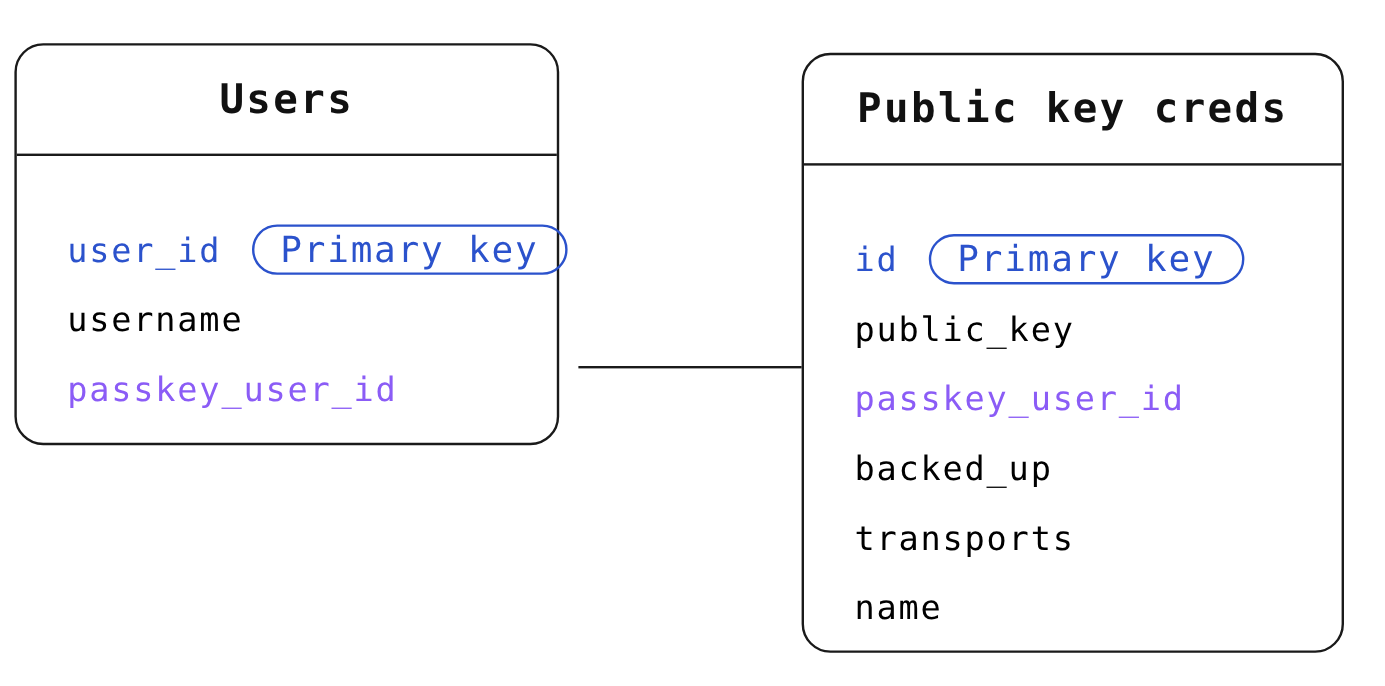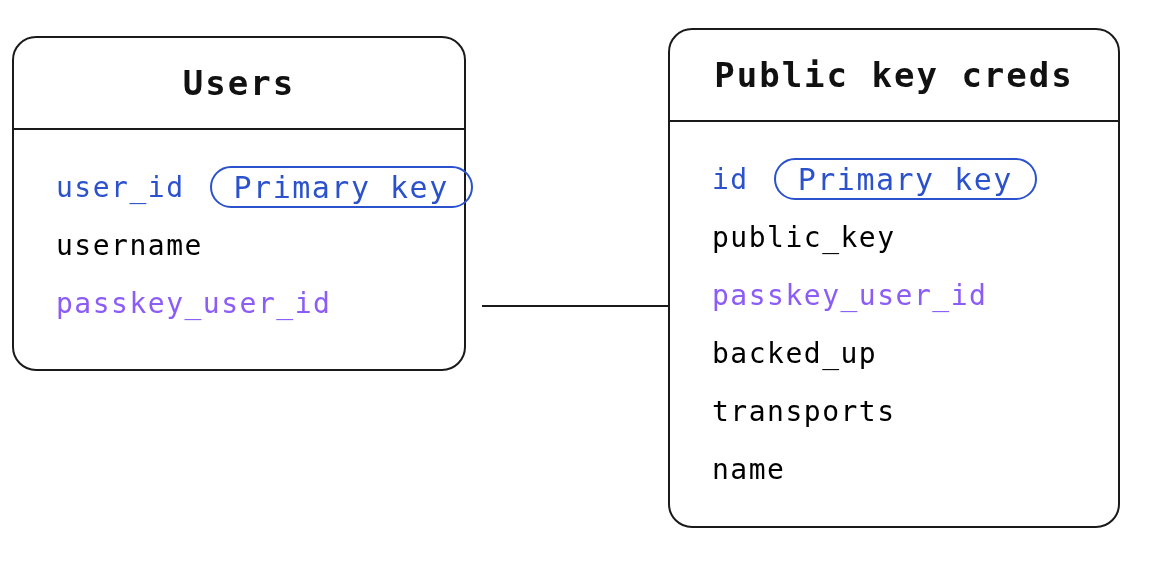--- a/index.html
+++ b/index.html
@@ -24,21 +24,21 @@
     box-sizing: border-box;
   }
   .table-card.users {
     left: 12px;
     top: 36px;
     width: 454px;
     height: 335px;
   }
   .table-card.creds {
     left: 668px;
-    top: 28px;
+    top: 44px;
     width: 452px;
     height: 500px;
   }
   .table-header {
     height: 92px;
     border-bottom: 2px solid #1a1a1a;
     display: flex;
     align-items: center;
     justify-content: center;
     box-sizing: border-box;
@@ -47,21 +47,21 @@
     font-size: 34px;
     font-weight: bold;
     letter-spacing: 2px;
     color: #111111;
     white-space: nowrap;
   }
   .table-body {
     display: flex;
     flex-direction: column;
     gap: 14px;
-    padding: 35px 20px 0 42px;
+    padding: 56px 20px 0 42px;
   }
   .field-row {
     display: flex;
     align-items: center;
     gap: 25px;
     height: 44px;
   }
   .field-name {
     font-size: 28px;
     letter-spacing: 1.5px;

